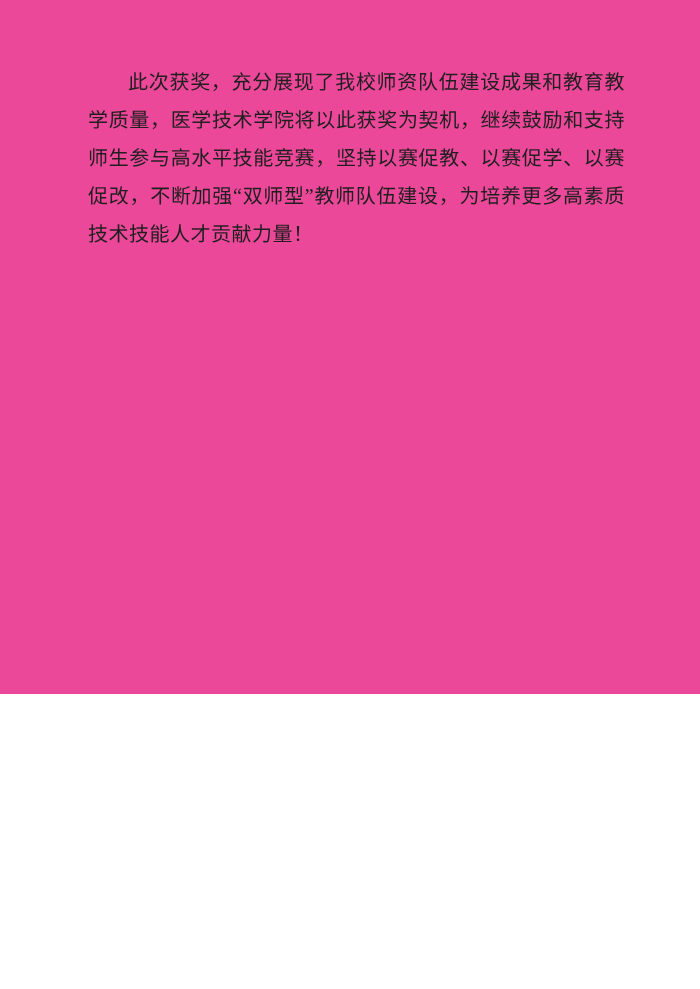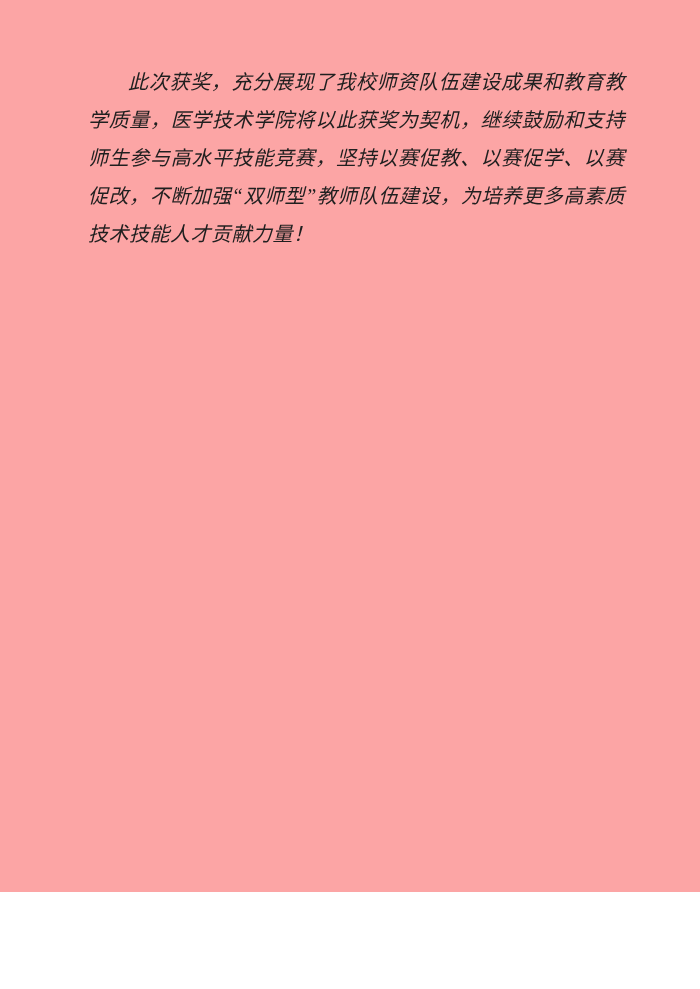--- a/index.html
+++ b/index.html
@@ -3,26 +3,25 @@
 <meta charset="utf-8">
 <style>
   html, body {
     margin: 0;
     padding: 0;
     background: #ffffff;
   }
   .page {
     position: relative;
     width: 700px;
-    height: 892px;
-    background: #fca5a5;
+    height: 694px;
+    background: #ec4899;
     overflow: hidden;
     font-family: "Liberation Serif", "DejaVu Serif", serif;
     color: #1f1f1f;
-    font-style: italic;
   }
   .content {
     position: absolute;
     left: 88px;
     top: 63px;
     width: 537px;
   }
   .body-par {
     margin: 0;
     font-size: 20px;

